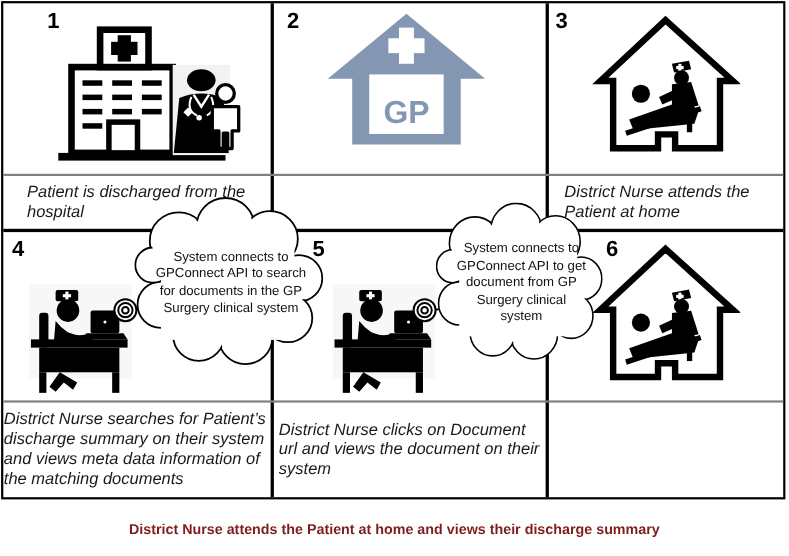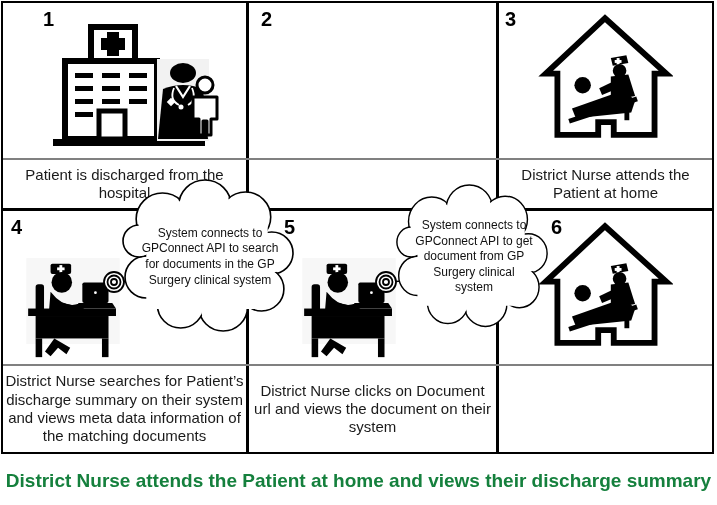--- a/index.html
+++ b/index.html
@@ -22,21 +22,21 @@
   .c1{left:0;width:243px;} .c2{left:246px;width:247px;} .c3{left:496px;width:213px;}
   .r1i{top:0;height:155px;} .r1c{top:157px;height:48px;}
   .r2i{top:208px;height:153px;} .r2c{top:363px;height:86px;}
   .num{
     position:absolute;top:6px;left:40px;font-size:20px;font-weight:bold;
     color:#000;z-index:6;line-height:1;
   }
   .num4{left:8px;} .num5{left:35px;} .num6{left:52px;} .num2{left:12px;} .num3{left:6px;}
   .caption{
     width:100%;height:100%;display:flex;align-items:center;justify-content:center;
-    text-align:center;font-size:15px;line-height:1.22;
+    text-align:left;font-size:15px;line-height:1.22;font-style:italic;
   }
   .caption span{display:block;}
   .cap1 span{max-width:200px;} .cap2 span{max-width:235px;} .cap3 span{max-width:185px;}
   .cap4 span{max-width:242px;} .cap5 span{max-width:238px;} .cap6 span{max-width:175px;}
   .iconwrap{position:absolute;}
   .icon-hospital{left:42px;top:12px;}
   .icon-gp{left:48px;top:8px;}
   .icon-home{left:38px;top:8px;}
   .icon-desk4{left:14px;top:34px;}
   .icon-desk5{left:44px;top:34px;}
@@ -48,21 +48,21 @@
     position:absolute;left:18px;right:14px;top:14px;bottom:16px;
     display:flex;align-items:center;justify-content:center;text-align:center;
     font-size:12px;line-height:1.3;color:#111;
   }
   .spiral{position:absolute;z-index:4;}
   .spiral1{left:102px;top:268px;}
   .spiral2{left:374px;top:268px;}
   .footer-title{
     position:absolute;left:0;top:456px;width:717px;height:49px;
     display:flex;align-items:center;justify-content:center;
-    font-size:19px;font-weight:bold;color:#15803d;text-align:right;
+    font-size:13px;font-weight:bold;color:#7f1d1d;text-align:right;
   }
 </style>
 </head>
 <body>
 
 <div class="stage">
 
   <div class="board">
     <div class="vline v1"></div>
     <div class="vline v2"></div>
@@ -101,20 +101,29 @@
           <circle cx="136" cy="92" r="2.5" fill="#fff"></circle>
           <rect x="123" y="84" width="6" height="6" fill="#fff" transform="rotate(45 126 87)"></rect>
           <circle cx="160" cy="70" r="8" fill="#fff" stroke="#000" stroke-width="3"></circle>
           <path d="M148,82 h24 v22 h-6 v16 h-4 v-14 h-4 v14 h-4 v-16 h-6 z" fill="#fff" stroke="#000" stroke-width="3" stroke-linejoin="round"></path>
         </svg>
       </div>
     </div>
 
     <div class="cell c2 r1i">
       <div class="num num2">2</div>
+      <div class="iconwrap icon-gp">
+        <svg width="145" height="122" viewBox="0 0 150 125">
+          <path d="M75,1 L149,62 L126,62 L126,124 L24,124 L24,62 L1,62 Z" fill="#8497B2"></path>
+          <rect x="68" y="14" width="14" height="34" fill="#fff"></rect>
+          <rect x="58" y="24" width="34" height="14" fill="#fff"></rect>
+          <rect x="40" y="58" width="70" height="56" fill="#fff"></rect>
+          <text x="75" y="104" text-anchor="middle" font-size="30" font-weight="bold" font-family="Liberation Sans, sans-serif" fill="#8497B2">GP</text>
+        </svg>
+      </div>
     </div>
 
     <div class="cell c3 r1i">
       <div class="num num3">3</div>
       <div class="iconwrap icon-home">
         <svg width="136" height="132" viewBox="0 0 140 135">
           <path d="M70,7 L133,64 L121,64 L121,127 L79,127 L79,114 L63,114 L63,127 L21,127 L21,64 L9,64 Z" fill="#fff" stroke="#000" stroke-width="6" stroke-linejoin="miter"></path>
           <circle cx="47" cy="76" r="8.5" fill="#000"></circle>
           <path d="M36,100 L90,81 L101,92 L97,104 L40,110 Z" fill="#000"></path>
           <path d="M33,113 L103,90" stroke="#000" stroke-width="5"></path>

